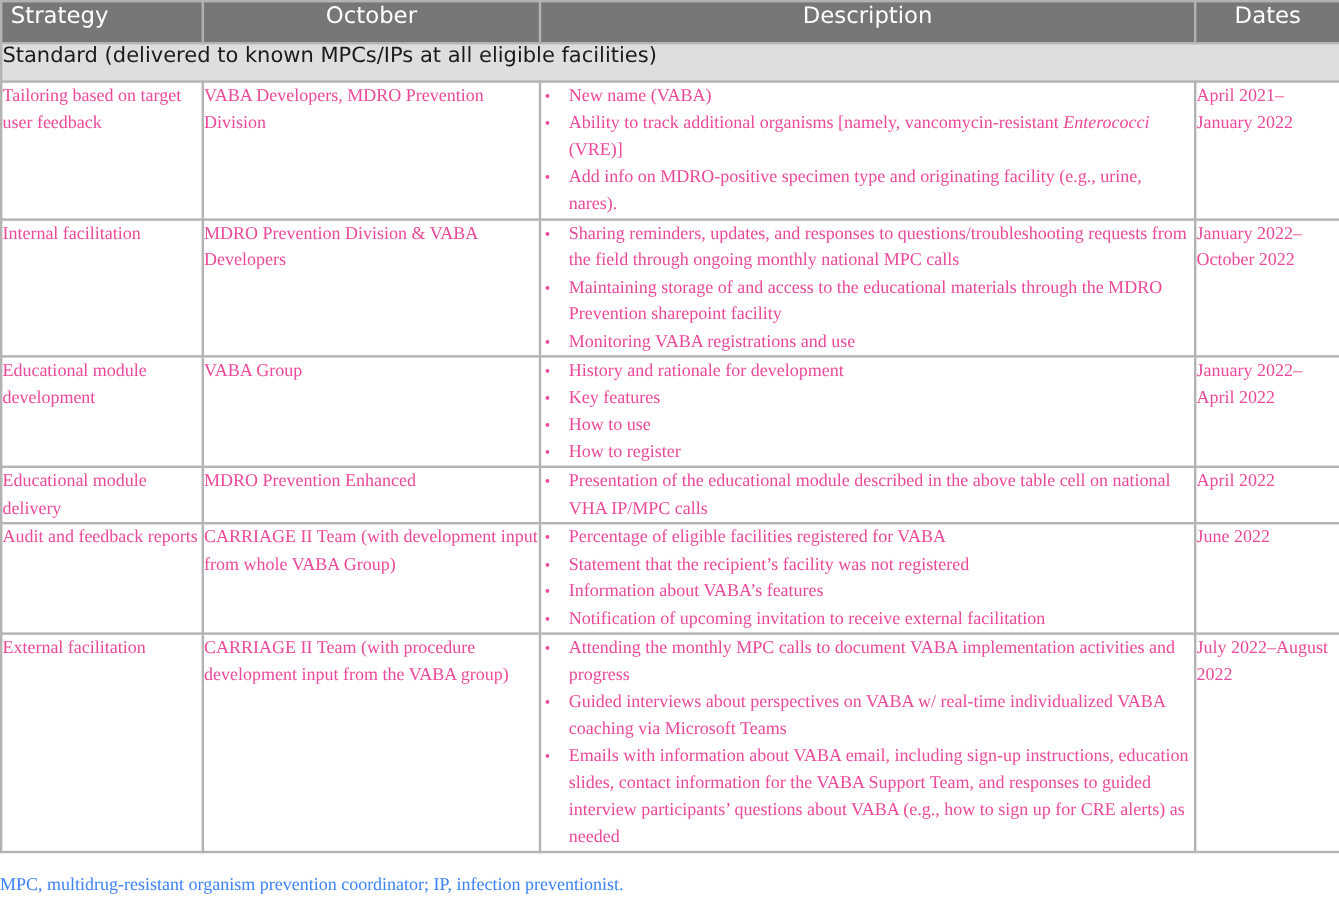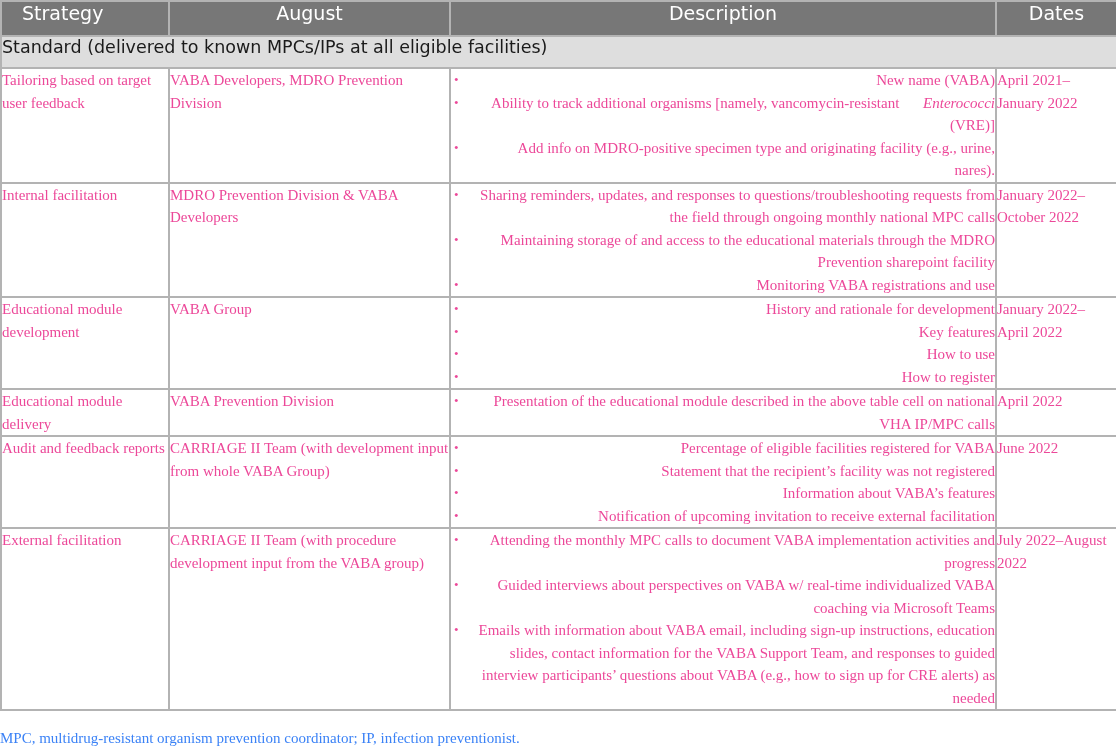--- a/index.html
+++ b/index.html
@@ -18,64 +18,64 @@
   th.hdr {
     background: #777777;
     color: #ffffff;
     font-family: "DejaVu Sans", sans-serif;
     font-weight: normal;
     font-size: 19px;
     height: 33px;
     vertical-align: middle;
     padding-top: 2px;
   }
-  th.hdr.left { text-align: left; padding-left: 20px; }
+  th.hdr.left { text-align: left; padding-left: 7px; }
   th.hdr.center { text-align: center; }
   td.section {
     background: #dedede;
     font-family: "DejaVu Sans", sans-serif;
     font-size: 17.5px;
     color: #1a1a1a;
     height: 30px;
     vertical-align: middle;
     padding-left: 7px;
   }
   td.cell {
     font-family: "Liberation Serif", serif;
     font-size: 15px;
     line-height: 22.5px;
     color: #ec4899;
     padding: 2px 6px 3px 7px;
   }
-  ul.bullets { list-style: none; margin: 0; padding: 0; text-align: right; }
+  ul.bullets { list-style: none; margin: 0; padding: 0; }
   ul.bullets li { position: relative; padding-left: 23px; }
   ul.bullets li::before {
     content: "\2022"; position: absolute; left: 3px; top: 0; font-size: 13px;
   }
   .footnote {
     position: absolute; left: 0; top: 730px;
     font-family: "Liberation Serif", serif;
     font-size: 15px; color: #3b82f6;
   }
-  em { font-style: italic; margin-left: 20px; }
+  em { font-style: italic; }
 </style>
 </head>
 <body>
 
 <table class="main">
   <colgroup>
     <col style="width:168px">
     <col style="width:281px">
     <col style="width:546px">
     <col style="width:121px">
   </colgroup>
   <thead>
     <tr>
       <th class="hdr left">Strategy</th>
-      <th class="hdr center">August</th>
+      <th class="hdr center">October</th>
       <th class="hdr center">Description</th>
       <th class="hdr center">Dates</th>
     </tr>
   </thead>
   <tbody>
 
     <tr>
       <td class="section" colspan="4">Standard (delivered to known MPCs/IPs at all eligible facilities)</td>
     </tr>
 
@@ -114,21 +114,21 @@
           <li>Key features</li>
           <li>How to use</li>
           <li>How to register</li>
         </ul>
       </td>
       <td class="cell">January 2022–April 2022</td>
     </tr>
 
     <tr style="height:47px">
       <td class="cell">Educational module delivery</td>
-      <td class="cell">VABA Prevention Division</td>
+      <td class="cell">MDRO Prevention Enhanced</td>
       <td class="cell">
         <ul class="bullets">
           <li>Presentation of the educational module described in the above table cell on national VHA IP/MPC calls</li>
         </ul>
       </td>
       <td class="cell">April 2022</td>
     </tr>
 
 
     <tr style="height:82px">

